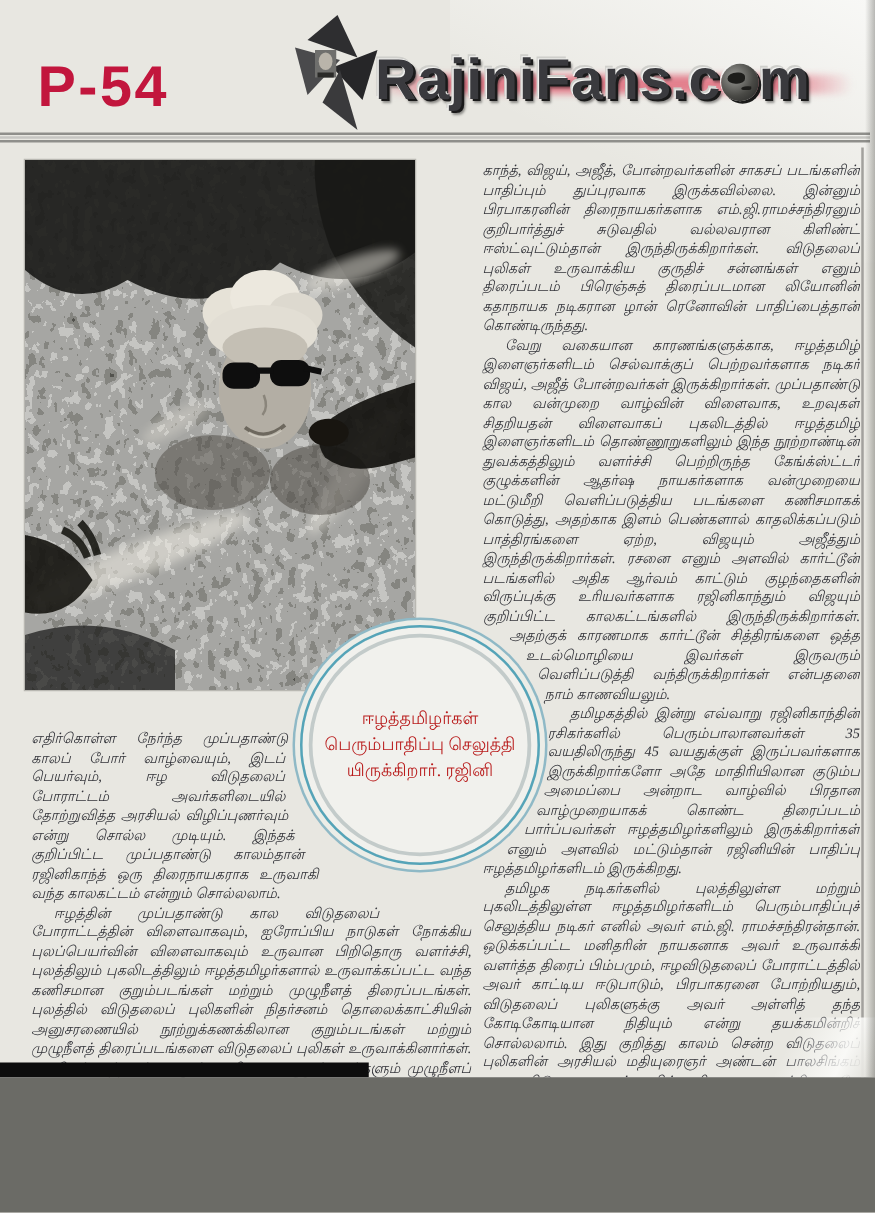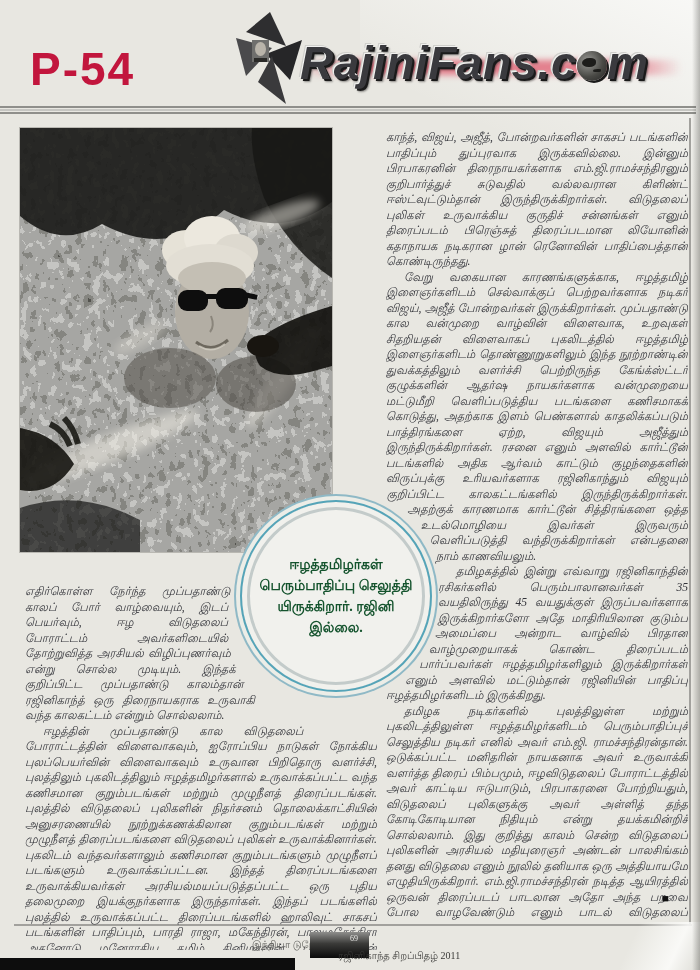--- a/index.html
+++ b/index.html
@@ -1,36 +1,36 @@
 <!DOCTYPE html>
 <html><head>
 <meta charset="utf-8">
 <style>
   html,body{margin:0;padding:0;background:#6b6b66;}
-  .page{position:relative;width:700px;height:970px;background:#e8e7e1;overflow:hidden;
+  .page{position:relative;width:700px;height:862px;background:#e8e7e1;overflow:hidden;
         font-family:"Liberation Serif",serif;}
   .scan-wedge{position:absolute;right:0;top:0;width:340px;height:210px;
         background:linear-gradient(205deg,#f8f8f6 0%,rgba(248,248,246,0) 62%);}
   .edge-shadow{position:absolute;right:0;top:0;width:8px;height:100%;
         background:linear-gradient(90deg,rgba(0,0,0,0),rgba(80,80,75,.38));}
   .corner-curl{position:absolute;right:0;bottom:0;width:160px;height:48px;
         background:linear-gradient(115deg,rgba(255,255,255,0) 55%,rgba(252,252,250,.85) 82%,#dddcd6);}
   .bottom-strip{position:absolute;left:0;bottom:0;width:295px;height:12px;background:#0d0d0d;}
 
   
   .page-label{position:absolute;left:30px;top:42px;font-family:"Liberation Sans",sans-serif;
         font-size:46px;font-weight:bold;color:#c2163d;letter-spacing:2px;}
   .logo{position:absolute;left:236px;top:12px;width:456px;height:94px;}
   .logo-star{position:absolute;left:0;top:0;}
   .logo-glow{position:absolute;left:64px;top:48px;width:382px;height:15px;border-radius:8px;
         background:linear-gradient(90deg,rgba(224,100,118,0) 0%,rgba(224,100,118,.8) 15%,
         rgba(224,100,118,.8) 85%,rgba(224,100,118,0) 100%);filter:blur(3px);}
   .logo-text{position:absolute;left:64px;top:24px;font-family:"Liberation Sans",sans-serif;
         font-size:46px;font-weight:bold;color:#3a3a3e;letter-spacing:0.5px;white-space:nowrap;
-        text-shadow:-1px -1px 0 #f2f2f0,-2px -2px 0 #cfcfcb,2px 2px 0 #1a1a1a,3px 3px 2px rgba(0,0,0,.4);font-style:italic;}
+        text-shadow:-1px -1px 0 #f2f2f0,-2px -2px 0 #cfcfcb,2px 2px 0 #1a1a1a,3px 3px 2px rgba(0,0,0,.4);}
   .logo-globe{display:inline-block;width:30px;height:30px;border-radius:50%;vertical-align:-2px;
         background:radial-gradient(circle at 35% 35%,#9a9a96 0%,#4a4a46 55%,#222 100%);
         box-shadow:-1px -1px 0 #f2f2f0,2px 2px 0 #1a1a1a;position:relative;}
   .logo-globe::after{content:"";position:absolute;left:5px;top:7px;width:14px;height:9px;
         background:#1d1d1b;border-radius:60% 40% 50% 50%;box-shadow:8px 8px 0 -3px #1d1d1b;}
   .header-rule{position:absolute;left:0;top:106px;width:696px;height:0;
         border-top:2px solid #8f8f8b;box-shadow:0 3px 0 0 #c6c6c2,0 6px 0 0 #8f8f8b;}
 
   
   .photo{position:absolute;left:20px;top:128px;width:312px;height:424px;background:#222;
@@ -49,21 +49,21 @@
   .col-right{left:386px;top:130px;width:302px;height:792px;}
   .spacer-r{float:right;width:150px;height:146px;shape-outside:circle(100px at 107px 38px);shape-margin:6px;}
   .spacer-l{float:left;width:52px;height:572px;shape-outside:circle(100px at -52px 464px);shape-margin:6px;}
   .endmark{position:absolute;left:662px;top:892px;font-size:11px;color:#111;}
 
   
   .callout{position:absolute;left:240px;top:500px;width:188px;height:188px;border-radius:50%;
         background:#f1f1ed;border:2px solid #55a4b8;
         box-shadow:0 0 0 4px #ecede7,0 0 0 6px #8fb9c6,inset 0 0 0 5px #f1f1ed,inset 0 0 0 8px #c3cbca;
         display:flex;align-items:center;justify-content:center;text-align:center;}
-  .callout-text{font-weight:bold;font-size:14px;line-height:1.5;color:#14532d;padding:0 14px;}
+  .callout-text{font-weight:normal;font-size:14px;line-height:1.5;color:#b91c1c;padding:0 14px;}
 
   
   .footer{position:absolute;left:0;top:932px;width:700px;height:30px;
         font-family:"Liberation Serif",serif;}
   .f-mag{position:absolute;left:252px;top:7px;font-size:10px;color:#5c5c58;}
   .f-box{position:absolute;left:310px;top:0;width:19px;height:26px;
         background:linear-gradient(180deg,#8e8e8c 0%,#3a3a38 45%,#0a0a0a 100%);
         color:#e8e8e6;font-size:8px;text-align:left;line-height:13px;padding-left:40px;}
   .f-issue{position:absolute;left:338px;top:18px;font-size:10px;color:#3a3a38;}
 </style>
@@ -171,21 +171,20 @@
     <p class="indent">தமிழகத்தில் இன்று எவ்வாறு ரஜினிகாந்தின் ரசிகர்களில் பெரும்பாலானவர்கள் 35 வயதிலிருந்து 45 வயதுக்குள் இருப்பவர்களாக இருக்கிறார்களோ அதே மாதிரியிலான குடும்ப அமைப்பை அன்றாட வாழ்வில் பிரதான வாழ்முறையாகக் கொண்ட திரைப்படம் பார்ப்பவர்கள் ஈழத்தமிழர்களிலும் இருக்கிறார்கள் எனும் அளவில் மட்டும்தான் ரஜினியின் பாதிப்பு ஈழத்தமிழர்களிடம் இருக்கிறது.</p>
     <p class="indent">தமிழக நடிகர்களில் புலத்திலுள்ள மற்றும் புகலிடத்திலுள்ள ஈழத்தமிழர்களிடம் பெரும்பாதிப்புச் செலுத்திய நடிகர் எனில் அவர் எம்.ஜி. ராமச்சந்திரன்தான். ஒடுக்கப்பட்ட மனிதரின் நாயகனாக அவர் உருவாக்கி வளர்த்த திரைப் பிம்பமும், ஈழவிடுதலைப் போராட்டத்தில் அவர் காட்டிய ஈடுபாடும், பிரபாகரனை போற்றியதும், விடுதலைப் புலிகளுக்கு அவர் அள்ளித் தந்த கோடிகோடியான நிதியும் என்று தயக்கமின்றிச் சொல்லலாம். இது குறித்து காலம் சென்ற விடுதலைப் புலிகளின் அரசியல் மதியுரைஞர் அண்டன் பாலசிங்கம் தனது விடுதலை எனும் நூலில் தனியாக ஒரு அத்தியாயமே எழுதியிருக்கிறார். எம்.ஜி.ராமச்சந்திரன் நடித்த ஆயிரத்தில் ஒருவன் திரைப்படப் பாடலான அதோ அந்த பறவை போல வாழவேண்டும் எனும் பாடல் விடுதலைப் புலிகளின் முகாம்களில் பாடப்பட்ட முழக்கப் பாடலாக இருந்திருக்கிறது. தொகுத்துக் கொள்கிறபோது, அரசியல், பண்பாடு, ரசிக மனோபாவம், புதிய தலைமுறை திரைப்பட இயக்குநர்களின் படைப்புகள் எனும் அளவில் ரஜினிகாந்தின் பாதிப்பு என்பது தமிழக தமிழர்களின் மீதானதைப் போல புகலிட ஈழத் தமிழர்களிடம் இல்லை என்றே சொல்ல வேண்டும்.</p>
   </div>
   <span class="endmark">■</span>
 
   <div class="callout">
     <div class="callout-text">
       <div>ஈழத்தமிழர்கள்</div>
       <div>பெரும்பாதிப்பு செலுத்தி</div>
       <div>யிருக்கிறார். ரஜினி</div>
-      <div>இல்லை.</div>
     </div>
   </div>
 
   <div class="footer">
     <span class="f-mag">இந்தியா டுடே</span>
     <div class="f-box">69</div>
     <span class="f-issue">ரஜினிகாந்த சிறப்பிதழ் 2011</span>
   </div>
 
   <div class="bottom-strip"></div>

